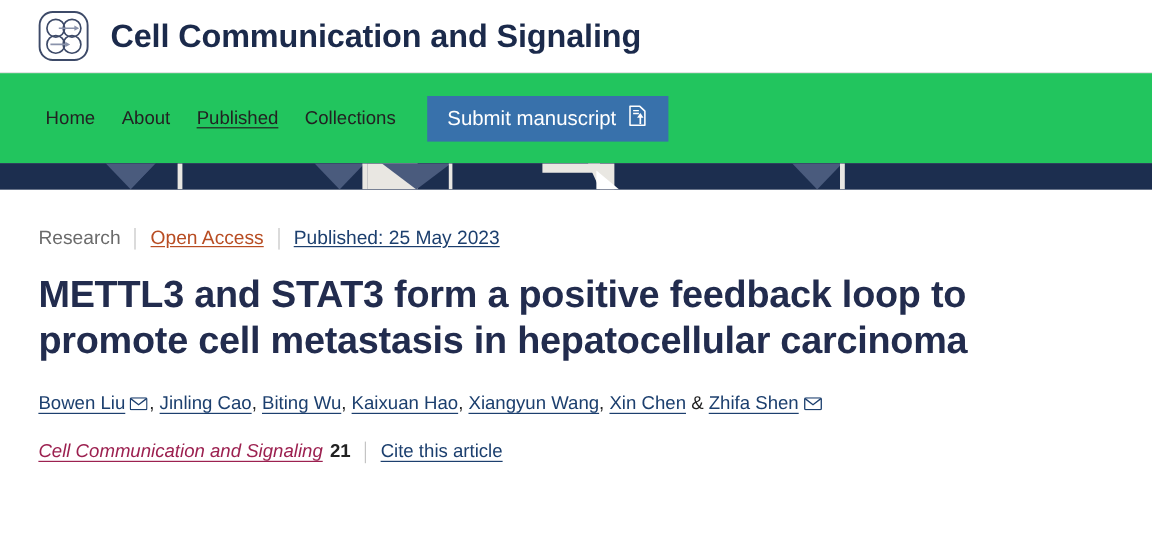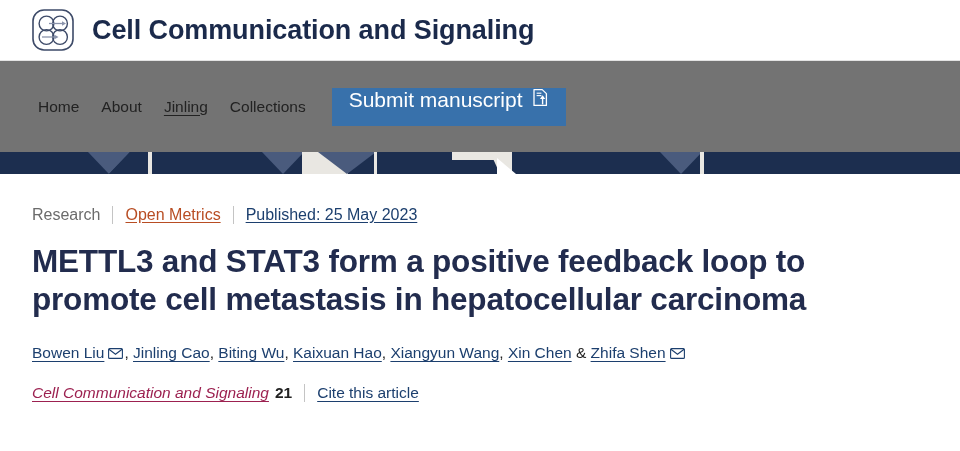--- a/index.html
+++ b/index.html
@@ -30,22 +30,22 @@
   .journal-title {
     font-size: 27px;
     font-weight: bold;
     color: #1b2a4b;
     letter-spacing: -0.1px;
     white-space: nowrap;
   }
 
   
   .navbar {
-    height: 92px;
-    background: #737373;
+    height: 76px;
+    background: #22c55e;
     border-top: 1px solid #e3e3e3;
     display: flex;
     align-items: center;
     padding-left: 38px;
   }
   .nav-items {
     display: flex;
     align-items: center;
     gap: 22px;
   }
@@ -60,24 +60,24 @@
     text-decoration: underline;
     text-underline-offset: 3px;
   }
   .submit-btn {
     margin-left: 26px;
     background: #3871ab;
     color: #ffffff;
     border: none;
     height: 38px;
     padding: 0 17px;
-    font-size: 21px;
+    font-size: 17px;
     font-family: "Liberation Sans", sans-serif;
     display: inline-flex;
-    align-items: flex-start;
+    align-items: center;
     gap: 9px;
     cursor: pointer;
     white-space: nowrap;
   }
   .submit-btn .upload-icon { display: block; }
 
   
   .banner-strip {
     height: 22px;
     width: 100%;
@@ -201,21 +201,21 @@
       </g>
     </svg>
   </span>
   <span class="journal-title">Cell Communication and Signaling</span>
 </div>
 
 <div class="navbar">
   <div class="nav-items">
     <a class="nav-link" href="#">Home</a>
     <a class="nav-link" href="#">About</a>
-    <a class="nav-link current" href="#">Jinling</a>
+    <a class="nav-link current" href="#">Published</a>
     <a class="nav-link" href="#">Collections</a>
   </div>
   <button class="submit-btn">
     <span>Submit manuscript</span>
     <span class="upload-icon">
       <svg width="17" height="19" viewBox="0 0 17 19" aria-hidden="true">
         <path d="M2 1.6 h8.2 L14.4 5.6 V17.4 H2 Z" fill="none" stroke="#ffffff" stroke-width="1.3" stroke-linejoin="round"></path>
         <line x1="4.6" y1="5.2" x2="9.4" y2="5.2" stroke="#ffffff" stroke-width="1.1"></line>
         <line x1="4.6" y1="7.6" x2="9.4" y2="7.6" stroke="#ffffff" stroke-width="1.1"></line>
         <line x1="10.6" y1="16.4" x2="10.6" y2="8.6" stroke="#ffffff" stroke-width="1.4"></line>
@@ -242,21 +242,21 @@
     <polygon points="660,0 702,0 681,22" fill="#4a5b7d"></polygon>
     <rect x="700" y="0" width="4" height="22" fill="#e9e7e2"></rect>
   </svg>
 </div>
 
 <div class="article">
 
   <div class="meta-line">
     <span class="meta-type">Research</span>
     <span class="meta-sep"></span>
-    <a class="meta-oa" href="#">Open Metrics</a>
+    <a class="meta-oa" href="#">Open Access</a>
     <span class="meta-sep"></span>
     <a class="meta-pub" href="#">Published: 25 May 2023</a>
   </div>
 
   <h1 class="article-title">METTL3 and STAT3 form a positive feedback loop to promote cell metastasis in hepatocellular carcinoma</h1>
 
   <div class="authors"><a class="author" href="#">Bowen Liu</a><span class="env-icon"><svg width="15" height="11" viewBox="0 0 15 11" aria-hidden="true">
           <rect x="0.6" y="0.6" width="13.8" height="9.8" rx="1" fill="none" stroke="#1c3f6e" stroke-width="1.1"></rect>
           <path d="M0.9 1.2 L7.5 6.3 L14.1 1.2" fill="none" stroke="#1c3f6e" stroke-width="1.1"></path>
         </svg></span><span class="plain">, </span><a class="author" href="#">Jinling Cao</a><span class="plain">, </span><a class="author" href="#">Biting Wu</a><span class="plain">, </span><a class="author" href="#">Kaixuan Hao</a><span class="plain">, </span><a class="author" href="#">Xiangyun Wang</a><span class="plain">, </span><a class="author" href="#">Xin Chen</a><span class="plain"> &amp; </span><a class="author" href="#">Zhifa Shen</a><span class="env-icon"><svg width="15" height="11" viewBox="0 0 15 11" aria-hidden="true">

